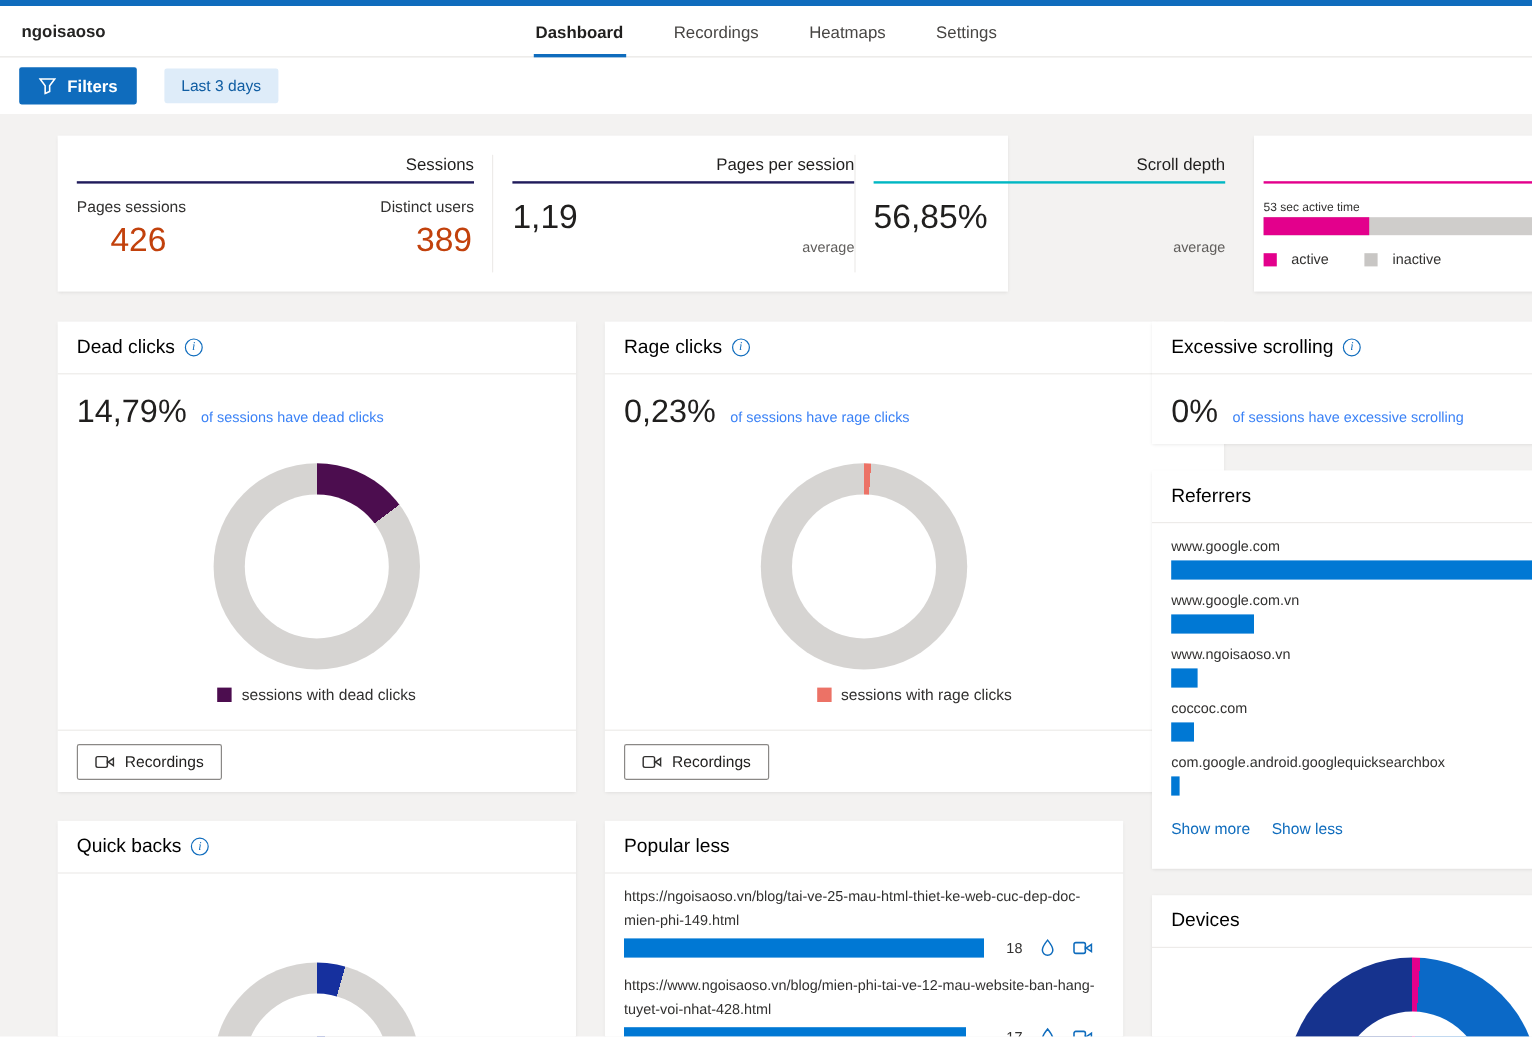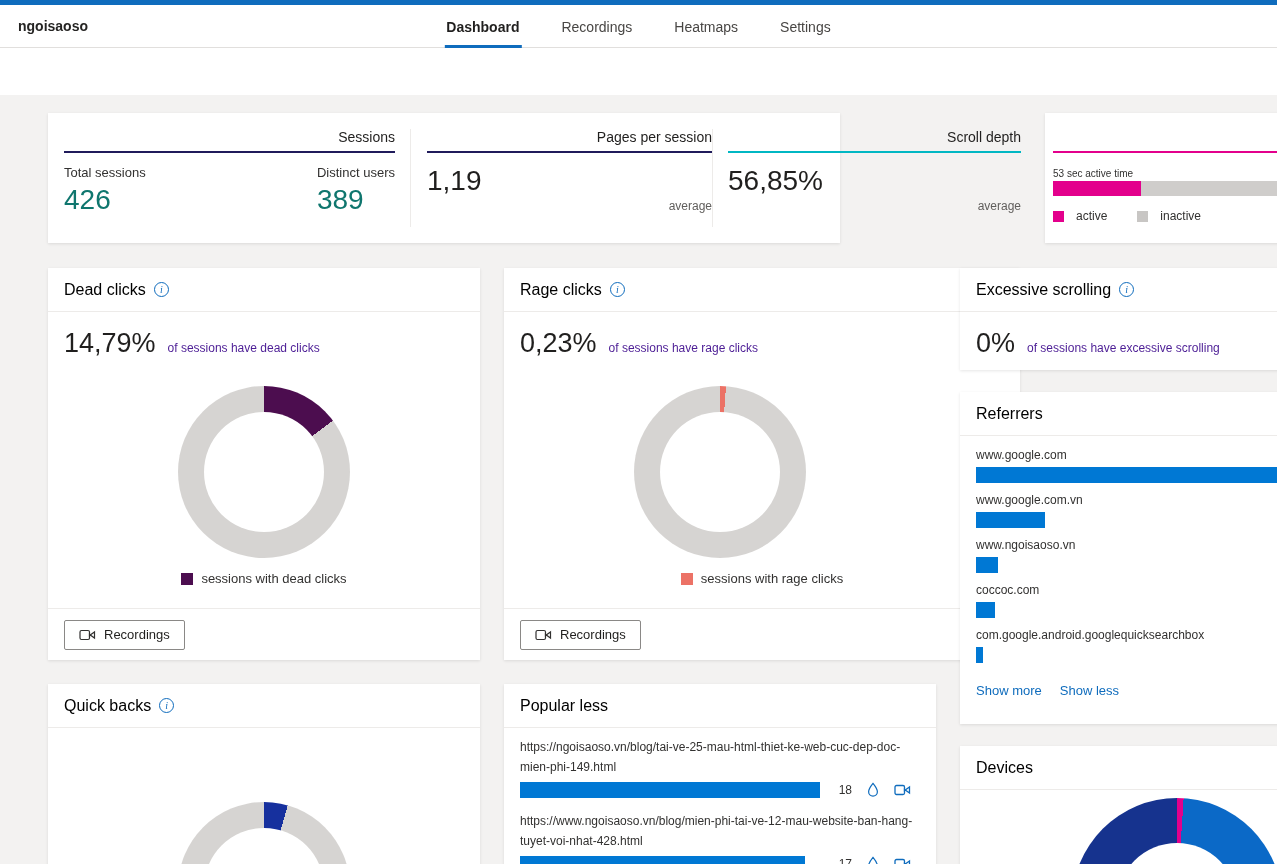--- a/index.html
+++ b/index.html
@@ -18,41 +18,41 @@
   .chip{position:absolute;left:137px;top:9px;height:29px;display:flex;align-items:center;padding:0 14px;background:#deecf9;color:#115ea3;font-size:13px;border-radius:2px;cursor:pointer;}
   .content{position:absolute;left:0;top:95px;width:100%;height:769px;background:#f3f2f1;overflow:hidden;}
   .card{position:absolute;background:#fff;box-shadow:0 1px 3px rgba(0,0,0,.1);}
   
   .summary{left:48px;top:18px;width:792px;height:130px;}
   .sum-sec{position:absolute;top:16px;}
   .sum-title{font-size:14px;color:#201f1e;text-align:right;}
   .sec-rule{height:2px;margin-top:6px;}
   .sum-pair{display:flex;justify-content:space-between;margin-top:12px;}
   .pair-label{font-size:13px;color:#323130;}
-  .pair-value{font-size:28px;color:#0f766e;margin-top:4px;}
-  .pair-col.right{text-align:left;}
+  .pair-value{font-size:28px;color:#c2410c;margin-top:4px;margin-left:28px;}
+  .pair-col.right{text-align:center;}
   .big-right{font-size:28px;color:#201f1e;margin-top:12px;}
   .sub-right{font-size:12px;color:#605e5c;text-align:right;margin-top:2px;}
   .vdiv{position:absolute;top:16px;height:98px;width:1px;background:#edebe9;}
   
   .minicard{left:1045px;top:18px;width:300px;height:130px;}
   .mini-rule{position:absolute;left:8px;right:0;top:38px;height:2px;}
   .mini-label{position:absolute;left:8px;top:31px;font-size:10px;color:#323130;margin-top:24px;}
   .mini-track{position:absolute;left:8px;right:0;top:68px;height:15px;background:#cfcdcb;}
   .mini-bar{height:100%;}
   .mini-legend{position:absolute;left:8px;top:96px;display:flex;align-items:center;gap:12px;font-size:12px;color:#323130;}
   .swatch{width:11px;height:11px;display:inline-block;flex:none;}
   .gap14{width:6px;}
   
   .card-head{display:flex;align-items:center;gap:8px;height:44px;padding:0 16px;border-bottom:1px solid #edebe9;font-size:16px;color:#000000;}
   .info{width:15px;height:15px;border:1px solid #0f6cbd;border-radius:50%;color:#0f6cbd;display:flex;align-items:center;justify-content:center;cursor:pointer;flex:none;}
   .info::after{content:"i";font-size:10px;font-family:"Liberation Serif",serif;font-style:italic;}
   .stat-row{display:flex;align-items:baseline;gap:12px;padding:16px 16px 0;}
   .stat-value{font-size:27px;color:#201f1e;}
-  .stat-desc{font-size:12px;color:#4c1d95;}
+  .stat-desc{font-size:12px;color:#3b82f6;}
   .dead{left:48px;top:173px;width:432px;height:392px;}
   .rage{left:504px;top:173px;width:516px;height:392px;}
   .donut{position:absolute;border-radius:50%;background:#d6d4d2;}
   .donut .hole{position:absolute;background:#fff;border-radius:50%;}
   .donut-lg{width:172px;height:172px;left:130px;top:118px;}
   .donut-lg .hole{inset:26px;}
   .legend-row{position:absolute;top:303px;left:0;right:0;display:flex;justify-content:center;align-items:center;gap:8px;font-size:13px;color:#323130;}
   .legend-row .swatch{width:12px;height:12px;}
   .card-foot{position:absolute;left:0;right:0;bottom:0;height:52px;border-top:1px solid #edebe9;display:flex;align-items:center;padding:0 16px;}
   .rec-btn{height:30px;display:flex;align-items:center;gap:8px;padding:0 14px;background:#fff;border:1px solid #8a8886;border-radius:2px;font-size:13px;color:#201f1e;font-family:inherit;cursor:pointer;}
@@ -89,30 +89,41 @@
   <header>
     <div class="brand">ngoisaoso</div>
     <nav class="tabs">
       <div class="tab active">Dashboard</div>
       <div class="tab">Recordings</div>
       <div class="tab">Heatmaps</div>
       <div class="tab">Settings</div>
     </nav>
   </header>
 
+  <div class="filterbar">
+    <button class="filters-btn">
+      <span>
+        <svg width="15" height="15" viewBox="0 0 16 16" fill="none" stroke="#ffffff" stroke-width="1.4">
+          <path d="M1.5 2h13L10 8v5l-4 1.8V8L1.5 2z"></path>
+        </svg>
+      </span>
+      <span>Filters</span>
+    </button>
+    <div class="chip">Last 3 days</div>
+  </div>
 
   <div class="content">
 
     <section class="card summary">
       <div class="sum-sec" style="left:16px;width:331px;">
         <div class="sum-title">Sessions</div>
         <div class="sec-rule" style="background: rgb(32, 27, 91);"></div>
         <div class="sum-pair">
           <div class="pair-col">
-            <div class="pair-label">Total sessions</div>
+            <div class="pair-label">Pages sessions</div>
             <div class="pair-value">426</div>
           </div>
           <div class="pair-col right">
             <div class="pair-label">Distinct users</div>
             <div class="pair-value">389</div>
           </div>
         </div>
       </div>
       <div class="vdiv" style="left:362px;"></div>
       <div class="sum-sec" style="left:379px;width:285px;">

